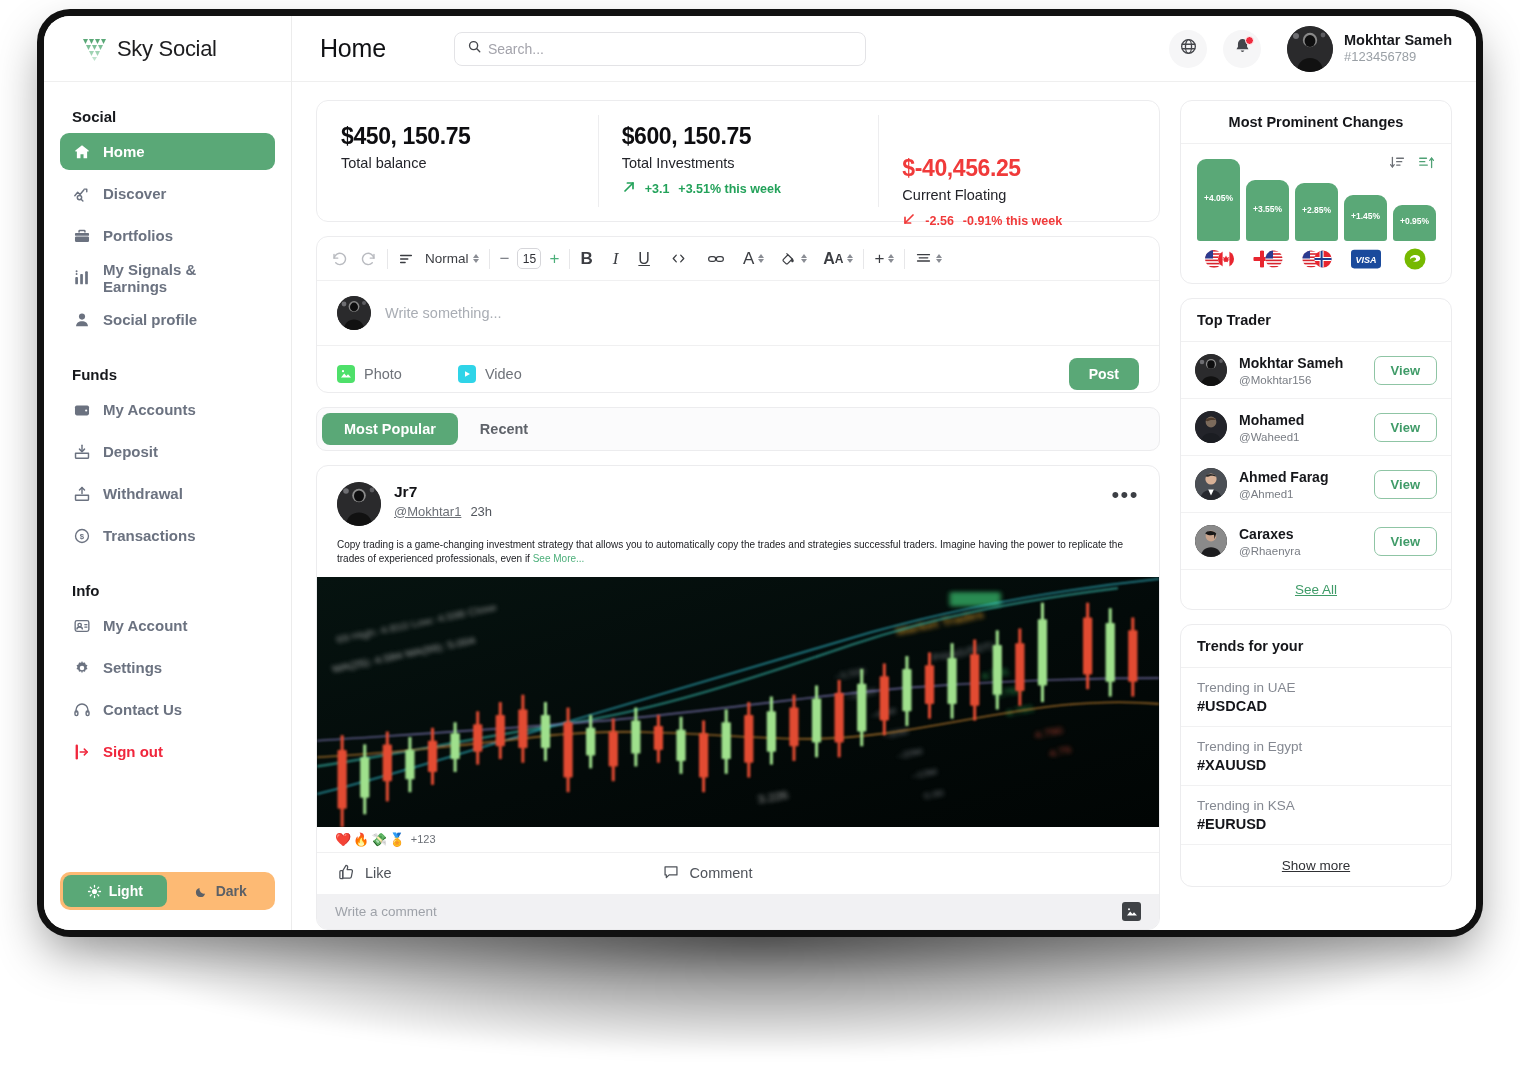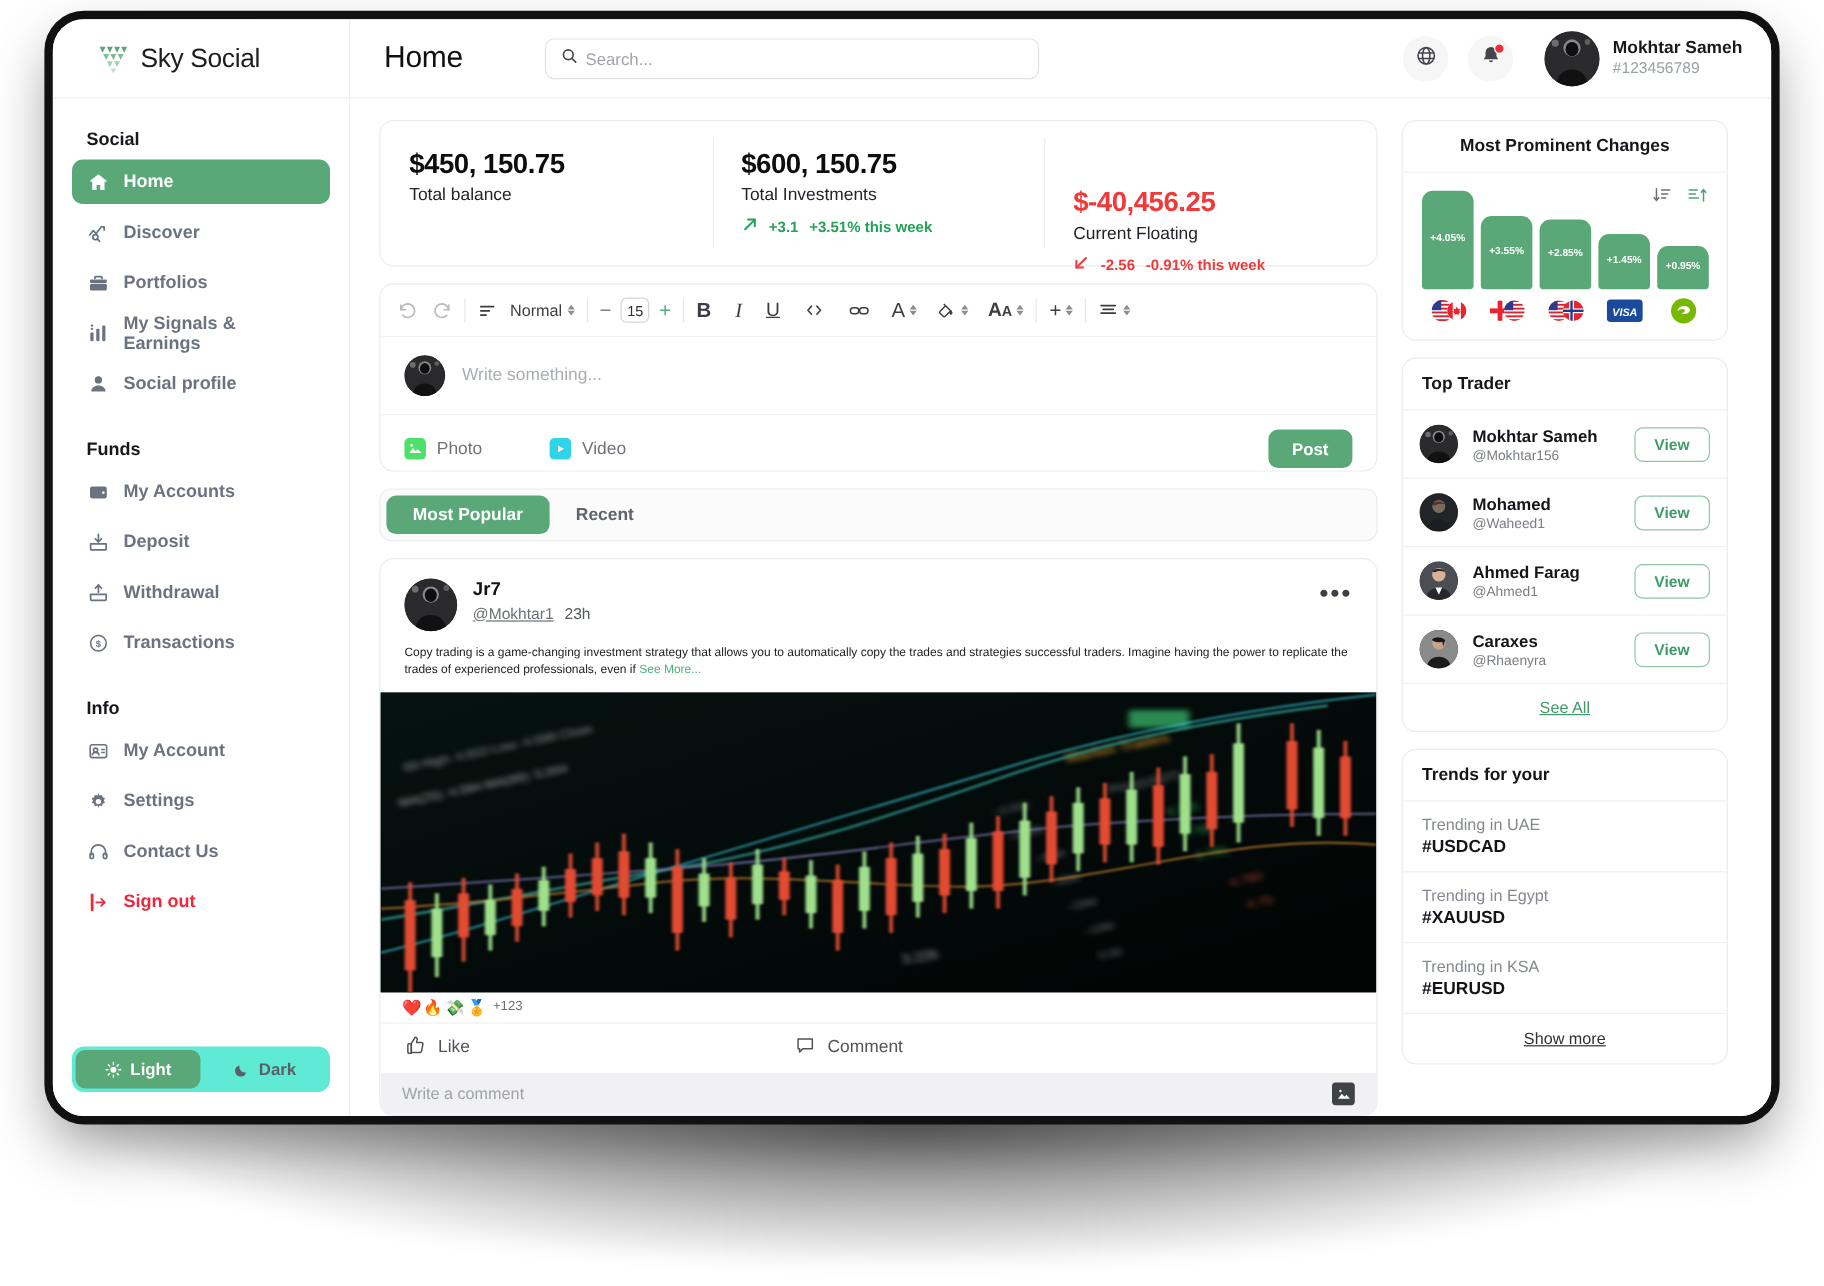--- a/index.html
+++ b/index.html
@@ -53,21 +53,21 @@
     border-radius: 9px; cursor: pointer;
     color: #6b7280; font-size: 15px; font-weight: 600;
   }
   .nav-item .ico { width: 19px; height: 19px; flex:0 0 19px; display:flex; align-items:center; justify-content:center; }
   .nav-item .ico svg { width:18px; height:18px; display:block; }
   .nav-item.active { background: #5aa877; color: #ffffff; }
   .nav-item.danger { color: #f0263c; }
 
   .theme-wrap { padding: 0 16px 20px 16px; }
   .theme-toggle {
-    display:flex; background:#5eead4; border-radius: 10px; padding: 3px; gap: 2px;
+    display:flex; background:#fdba74; border-radius: 10px; padding: 3px; gap: 2px;
   }
   .theme-btn {
     flex:1; height: 32px; display:flex; align-items:center; justify-content:center; gap:7px;
     border-radius: 8px; font-size: 14px; font-weight: 700; color: #5c6066; cursor:pointer;
   }
   .theme-btn.on { background: #5aa877; color:#fff; }
   .theme-btn svg { width: 15px; height: 15px; display:block; }
 
   
   .main { flex: 1 1 auto; height: 100%; display: flex; flex-direction: column; min-width: 0; background:#fff; }
@@ -96,21 +96,21 @@
   .icon-btn svg { width: 19px; height: 19px; }
   .dot-badge {
     position:absolute; top:6px; right:7px; width:9px; height:9px;
     border-radius:50%; background:#ef2b3e; border:1.5px solid #fff;
   }
   .user-chip { display:flex; align-items:center; gap:11px; margin-left:10px; cursor:pointer; }
   .user-name { font-size: 14.5px; font-weight: 600; color: #18191d; line-height:1.25; }
   .user-id { font-size: 13px; color: #9aa0a6; line-height:1.3; }
 
   
-  .content { flex:1 1 auto; display:flex; gap: 20px; padding: 18px 36px 0 24px; min-height:0; overflow:hidden; }
+  .content { flex:1 1 auto; display:flex; gap: 20px; padding: 18px 24px 0 24px; min-height:0; overflow:hidden; }
   .feed-col { flex: 1 1 auto; min-width: 0; display:flex; flex-direction:column; gap: 14px; }
   .side-col { width: 272px; flex: 0 0 272px; display:flex; flex-direction:column; gap: 14px; }
 
   .card { background:#fff; border:1px solid #ececee; border-radius: 12px; }
 
   
   .stats { display:flex; height: 122px; }
   .stat { flex:1; padding: 22px 24px; position:relative; }
   .stat + .stat::before {
     content:""; position:absolute; left:0; top:14px; bottom:14px; width:1px; background:#ededef;

